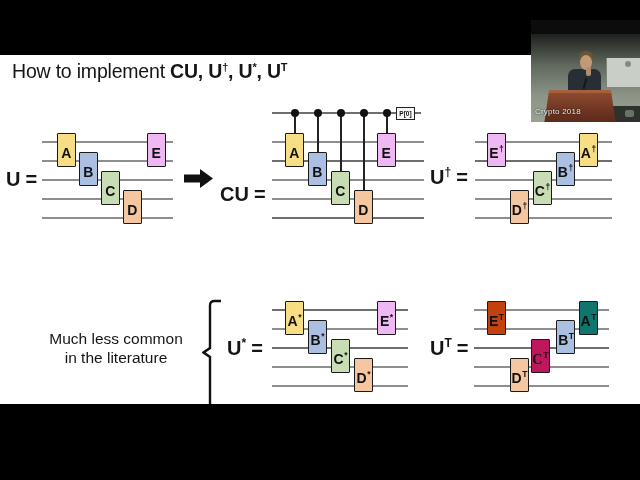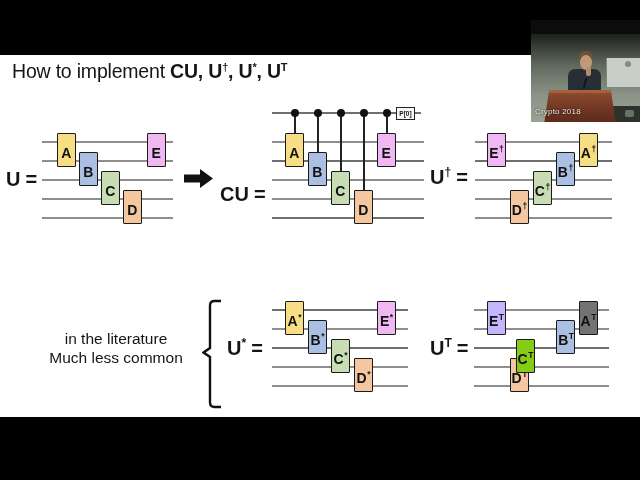--- a/index.html
+++ b/index.html
@@ -1,16 +1,16 @@
 <!DOCTYPE html>
 <html><head>
 <meta charset="utf-8">
 <style>
   html,body{margin:0;padding:0;background:#000;}
-  .stage{position:relative;width:640px;height:480px;background:#000;overflow:hidden;
+  .stage{position:relative;width:640px;height:404px;background:#000;overflow:hidden;
          font-family:"Liberation Sans",sans-serif;color:#111;}
   .slide{position:absolute;left:0;top:55px;width:640px;height:362px;background:#fff;}
   .title{position:absolute;left:12px;top:60px;font-size:19.5px;color:#151515;letter-spacing:-0.2px;}
   .title b{font-weight:bold;}
   .title sup{font-size:11px;}
   .eq{position:absolute;font-weight:bold;font-size:20px;color:#151515;white-space:nowrap;}
   .eq sup{font-size:12px;}
   .eq .rhs{margin-left:5px;}
   .wire{position:absolute;height:2px;background:#8e8e8e;}
   .wire.dk{background:#6f6f6f;}
@@ -113,22 +113,22 @@
   <div class="wire" style="left:475px;top:179px;width:137px"></div>
   <div class="wire" style="left:475px;top:198px;width:137px"></div>
   <div class="wire" style="left:475px;top:217px;width:137px"></div>
   <div class="gate" style="left: 487px; top: 133px; background-color: rgb(240, 184, 242);"><span>E</span><sup>†</sup></div>
   <div class="gate" style="left: 510px; top: 190px; background-color: rgb(244, 199, 161);"><span>D</span><sup>†</sup></div>
   <div class="gate" style="left: 533px; top: 171px; background-color: rgb(201, 221, 181);"><span>C</span><sup>†</sup></div>
   <div class="gate" style="left: 556px; top: 152px; background-color: rgb(170, 191, 225);"><span>B</span><sup>†</sup></div>
   <div class="gate" style="left: 579px; top: 133px; background-color: rgb(247, 221, 132);"><span>A</span><sup>†</sup></div>
 
   <div class="note">
+    <div>Much less common</div>
     <div>in the literature</div>
-    <div>Much less common</div>
   </div>
   <div class="svgwrap" style="left:202px;top:299px">
     <svg width="22" height="110" viewBox="0 0 22 110">
       <path d="M 19 2 L 12.5 2 Q 8 2 8 6.5 L 8 49 L 1.5 53.5 L 8 58 L 8 103.5 Q 8 108 12.5 108 L 19 108" fill="none" stroke="#111" stroke-width="2.4" stroke-linejoin="miter"></path>
     </svg>
   </div>
 
   <div class="eq" style="left:227px;top:336px">
     <span>U</span><sup>*</sup><span class="rhs">=</span>
   </div>
@@ -144,25 +144,25 @@
   <div class="gate" style="left: 377px; top: 301px; background-color: rgb(240, 184, 242);"><span>E</span><sup>*</sup></div>
 
   <div class="eq" style="left:430px;top:336px">
     <span>U</span><sup>T</sup><span class="rhs">=</span>
   </div>
   <div class="wire" style="left:474px;top:309px;width:135px"></div>
   <div class="wire" style="left:474px;top:328px;width:135px"></div>
   <div class="wire dk" style="left:474px;top:347px;width:135px"></div>
   <div class="wire" style="left:474px;top:366px;width:135px"></div>
   <div class="wire" style="left:474px;top:385px;width:135px"></div>
-  <div class="gate" style="left: 487px; top: 301px; background-color: #c4b5fd;"><span>E</span><sup>T</sup></div>
+  <div class="gate" style="left: 487px; top: 301px; background-color: #c2410c;"><span>E</span><sup>T</sup></div>
   <div class="gate" style="left: 510px; top: 358px; background-color: rgb(244, 199, 161);"><span>D</span><sup>T</sup></div>
-  <div class="gate" style="left: 516px; top: 339px; background-color: #84cc16;"><span>C</span><sup>T</sup></div>
+  <div class="gate" style="left: 531px; top: 339px; background-color: #be185d; font-family: Liberation Serif, serif;"><span>C</span><sup>T</sup></div>
   <div class="gate" style="left: 556px; top: 320px; background-color: rgb(170, 191, 225); text-align: right;"><span>B</span><sup>T</sup></div>
-  <div class="gate" style="left: 579px; top: 301px; background-color: #737373;"><span>A</span><sup>T</sup></div>
+  <div class="gate" style="left: 579px; top: 301px; background-color: #0f766e;"><span>A</span><sup>T</sup></div>
 
   <div class="video">
     <div class="v-wall"></div>
     <div class="v-screen"></div>
     <div class="v-cam"></div>
     <div class="v-body"></div>
     <div class="v-hair"></div>
     <div class="v-head"></div>
     <div class="v-arm"></div>
     <div class="v-mic"></div>

